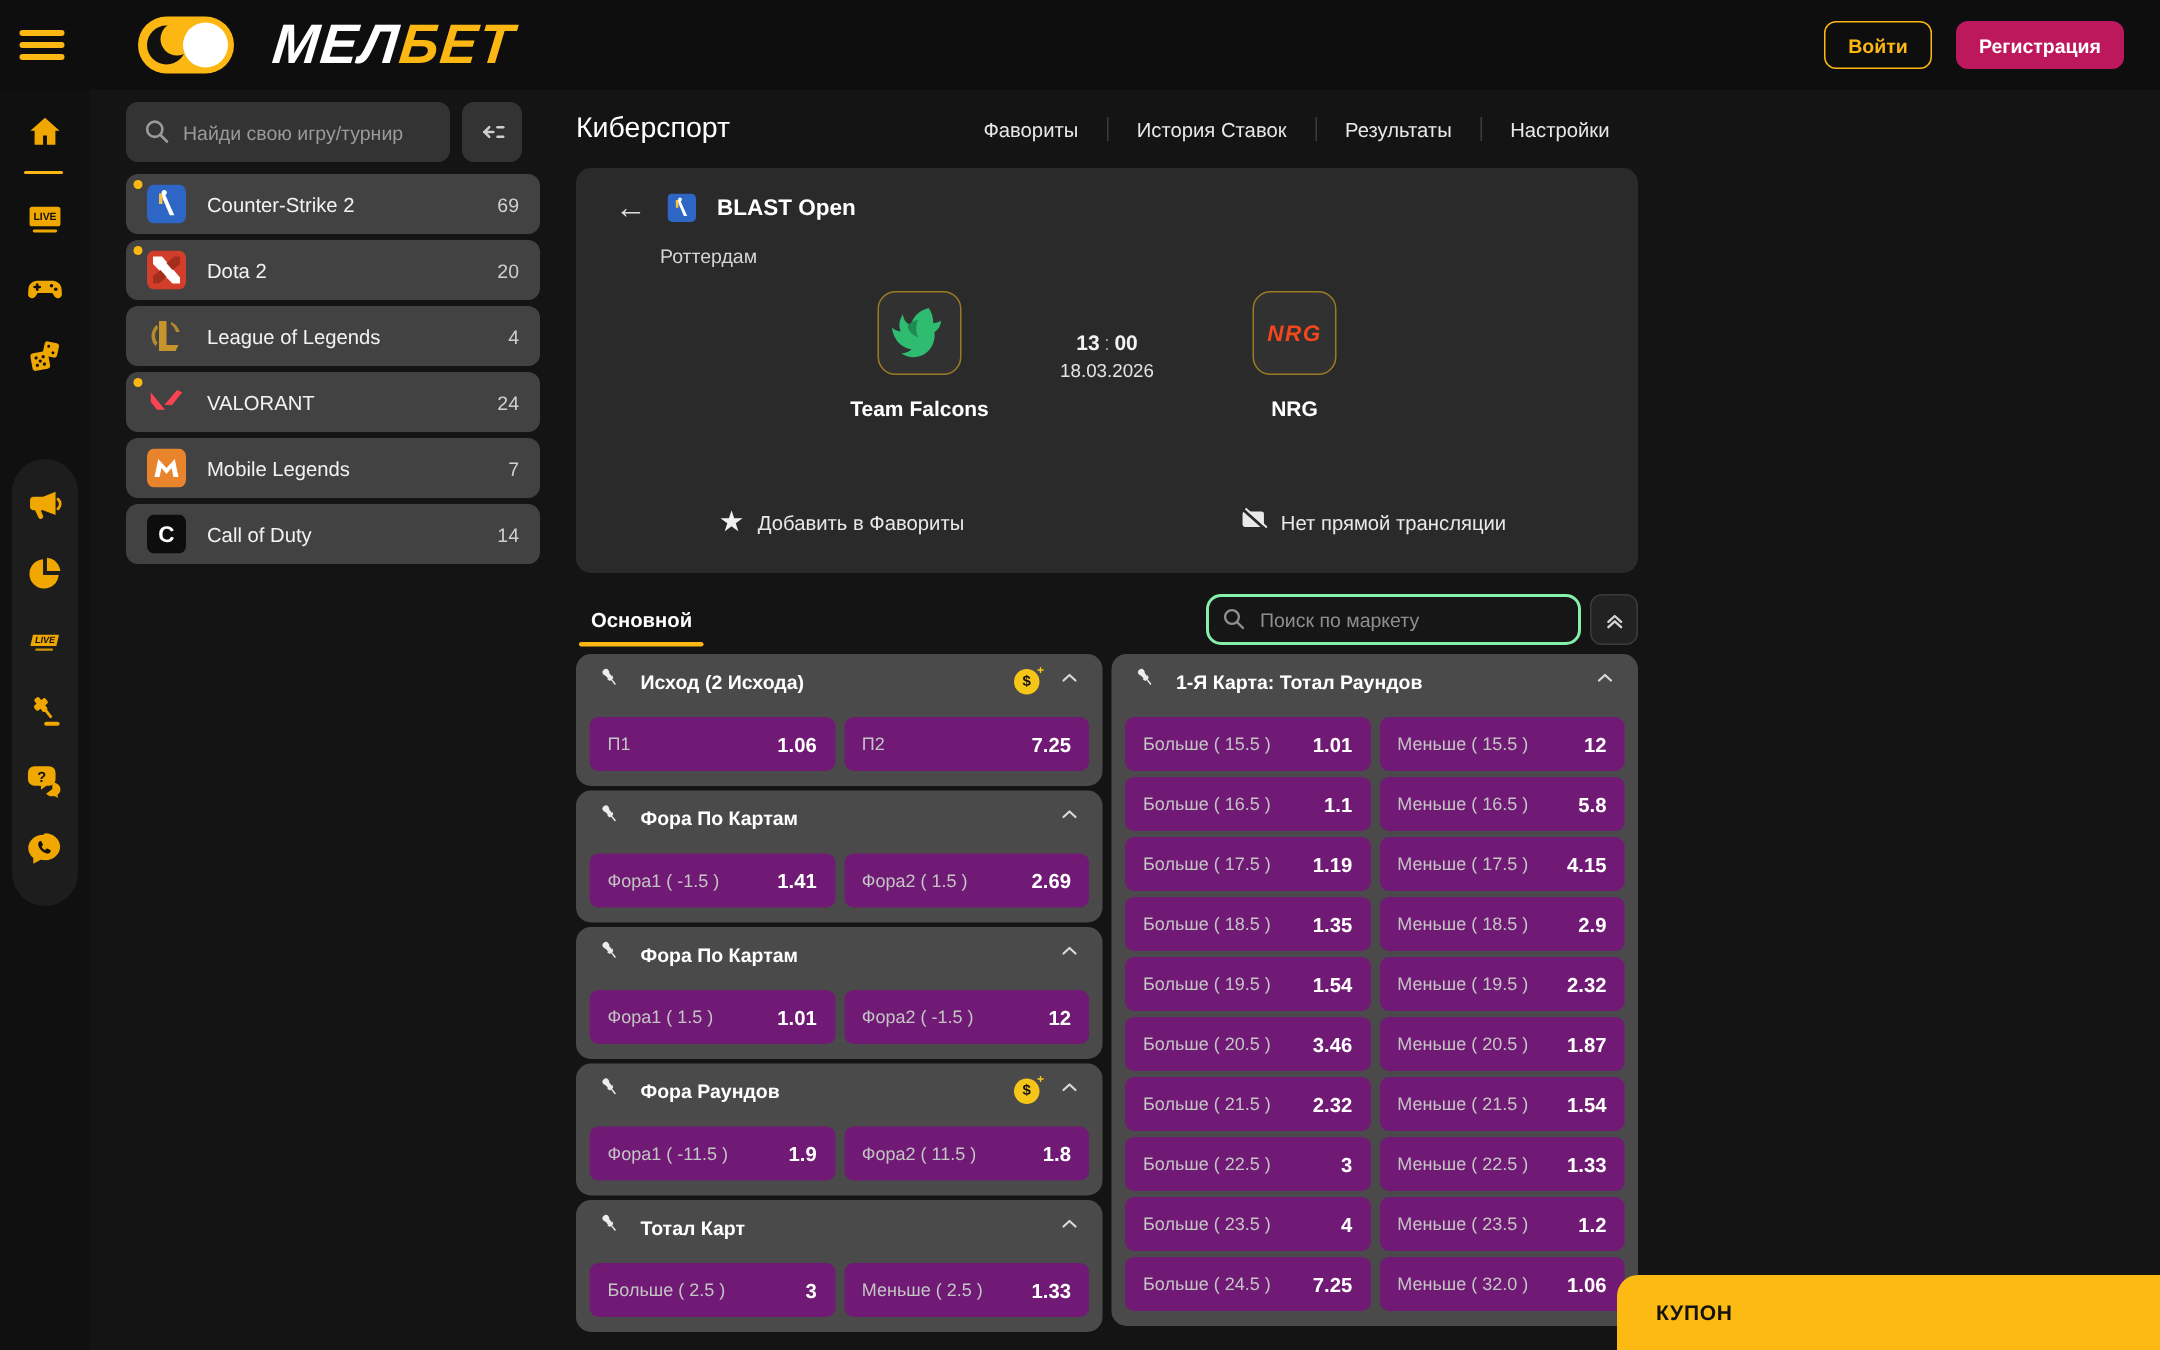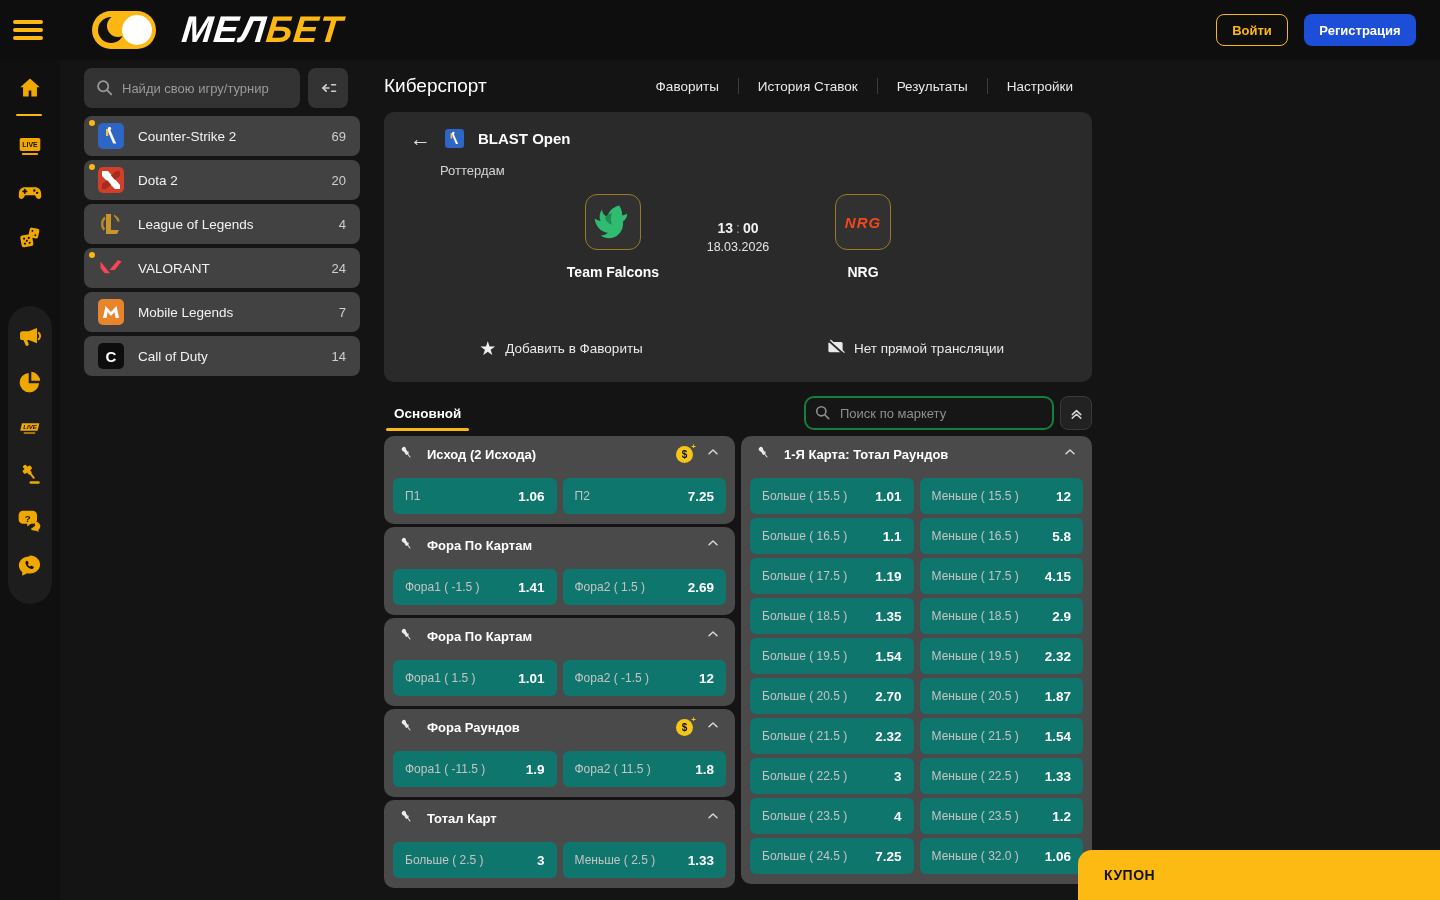--- a/index.html
+++ b/index.html
@@ -14,21 +14,21 @@
   .hamburger i { display:block; height:4px; border-radius:2px; background:#fcb712; }
   .logo { display:flex; align-items:center; gap:26px; margin-left:46px; }
   .logo-mark { width:64px; height:38px; background:#fcb712; border-radius:19px; position:relative; }
   .logo-mark .moon { position:absolute; left:6px; top:6px; width:26px; height:26px; border-radius:50%; background:#111; }
   .logo-mark .moon::after { content:""; position:absolute; left:9px; top:-2px; width:22px; height:22px; border-radius:50%; background:#fcb712; }
   .logo-mark .ball { position:absolute; right:4px; top:4px; width:30px; height:30px; border-radius:50%; background:#fff; }
   .wordmark { font-size:37px; font-weight:900; font-style:italic; letter-spacing:1px; transform:skewX(-6deg); }
   .wordmark .w1 { color:#fff; } .wordmark .w2 { color:#fcb712; }
   .top-actions { margin-left:auto; display:flex; gap:16px;padding-left:39px; }
   .btn-login { width:72px; height:32px; border:1.5px solid #fcb712; border-radius:8px; color:#fcb712; font-size:13px; font-weight:700; }
-  .btn-register { width:112px; height:32px; background:#1d4ed8; border-radius:8px; color:#fff; font-size:13px; font-weight:700; }
+  .btn-register { width:112px; height:32px; background:#be185d; border-radius:8px; color:#fff; font-size:13px; font-weight:700; }
 
   
   .shell { display:flex; height:840px; }
 
   
   .rail { width:60px; background:#101010; display:flex; flex-direction:column; align-items:center; padding-top:14px; flex-shrink:0; }
   .rail-icon { width:28px; height:28px; display:flex; align-items:center; justify-content:center; margin-bottom:18px; }
   .rail-icon svg { width:26px; height:26px; }
   .rail-divider { width:26px; height:2px; background:#fcb712; border-radius:1px; margin:-6px 0 16px; }
   .rail-group { background:#1d1d1d; border-radius:22px; padding:16px 8px 6px; display:flex; flex-direction:column; align-items:center; margin-top:36px; }
@@ -78,41 +78,41 @@
   .mc-bottom { position:absolute; left:0; right:0; bottom:22px; display:flex; }
   .mc-action { width:50%; display:flex; align-items:center; justify-content:center; gap:9px;
     color:#e9e9e9; font-size:13.5px; cursor:pointer; }
   .star-ico { color:#f0f0f0; font-size:19px; }
 
   
   .markets-bar { height:40px; margin-top:11px; display:flex; align-items:center; }
   .tab { font-size:13.5px; font-weight:700; color:#fff; padding-bottom:0; position:relative; margin-left:10px; }
   .tab::after { content:""; position:absolute; left:-8px; right:-8px; bottom:-10px; height:3px; border-radius:2px; background:#fcb712; }
   .market-search-wrap { margin-left:auto; position:relative; }
-  .market-search { width:250px; height:34px; background:#161616; border:2px solid #15803d; border-radius:10px;
+  .market-search { width:250px; height:34px; background:#161616; border:2px solid #86efac; border-radius:10px;
     color:#8b5cf6; font-size:13px; padding:0 10px 0 34px; }
   .market-search::placeholder { color:#8f8f8f; }
   .market-search-wrap .s-ico { position:absolute; left:9px; top:7px; }
   .collapse-all { width:32px; height:34px; margin-left:6px; background:#222; border:1px solid #3a3a3a; border-radius:8px;
     display:flex; align-items:center; justify-content:center; }
 
   
   .markets { display:flex; gap:6px; margin-top:3px; align-items:flex-start; }
   .mcol { width:351px; }
   .market { background:#4a4a4a; border-radius:10px; margin-bottom:3px; overflow:hidden; }
   .m-head { height:36px; display:flex; align-items:center; gap:12px; padding:0 14px; cursor:pointer; }
   .m-head .pin svg { width:17px; height:17px; }
   .m-title { font-size:13px; font-weight:700; color:#fff; }
   .m-spacer { flex:1; }
   .boost { width:17px; height:17px; border-radius:50%; background:#f5c518; color:#111; font-size:10px; font-weight:800;
     display:flex; align-items:center; justify-content:center; position:relative; }
   .boost::after { content:"+"; position:absolute; top:-4px; right:-3px; font-size:8px; color:#f5c518; }
   .m-chev svg { width:16px; height:16px; }
   .cells { padding:6px 9px 10px; display:grid; grid-template-columns:1fr 1fr; gap:4px 6px; }
-  .cell { height:36px; background:#0f766e; border-radius:6px; display:flex; align-items:center;
+  .cell { height:36px; background:#701a75; border-radius:6px; display:flex; align-items:center;
     justify-content:space-between; padding:0 12px; }
   .cell .lbl { font-size:12px; color:#c4c4c4; }
   .cell .val { font-size:13.5px; font-weight:700; color:#fff; }
 
   
   .coupon { position:absolute; right:0; bottom:0; width:362px; height:50px; background:#fcba12;
     border-radius:14px 0 0 0; display:flex; align-items:center; padding:0 26px; z-index:5; cursor:pointer; }
   .coupon-label { color:#131313; font-size:14px; font-weight:800; letter-spacing:.5px; }
 </style>
 </head>
@@ -598,21 +598,21 @@
               <button class="cell">
                 <span class="lbl">Больше ( 19.5 )</span>
                 <span class="val">1.54</span>
               </button>
               <button class="cell">
                 <span class="lbl">Меньше ( 19.5 )</span>
                 <span class="val">2.32</span>
               </button>
               <button class="cell">
                 <span class="lbl">Больше ( 20.5 )</span>
-                <span class="val">2.70</span>
+                <span class="val">3.46</span>
               </button>
               <button class="cell">
                 <span class="lbl">Меньше ( 20.5 )</span>
                 <span class="val">1.87</span>
               </button>
               <button class="cell">
                 <span class="lbl">Больше ( 21.5 )</span>
                 <span class="val">2.32</span>
               </button>
               <button class="cell">

